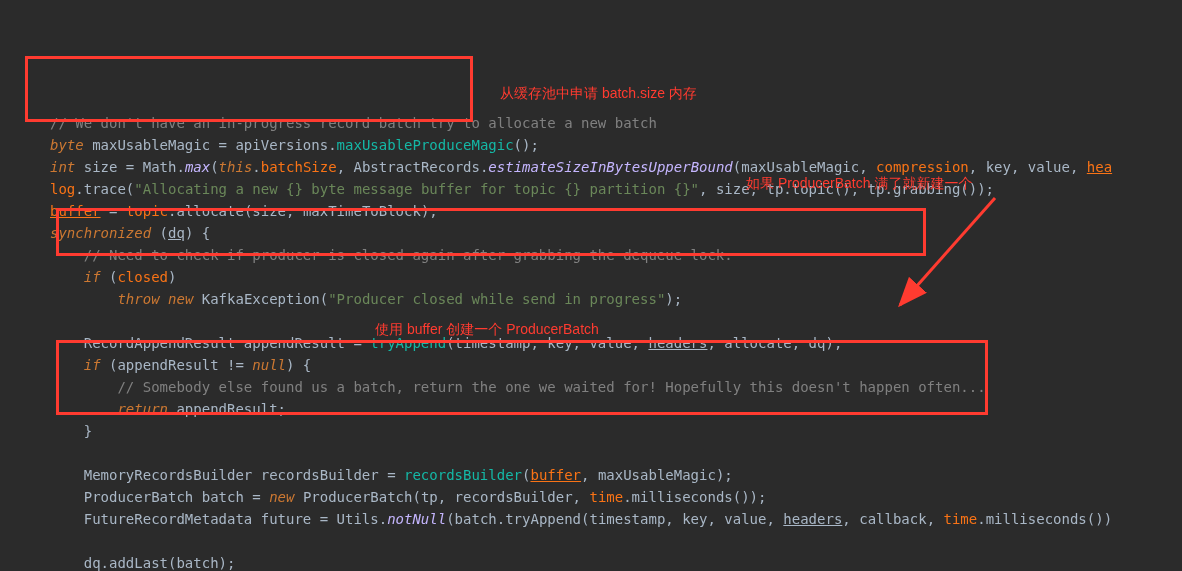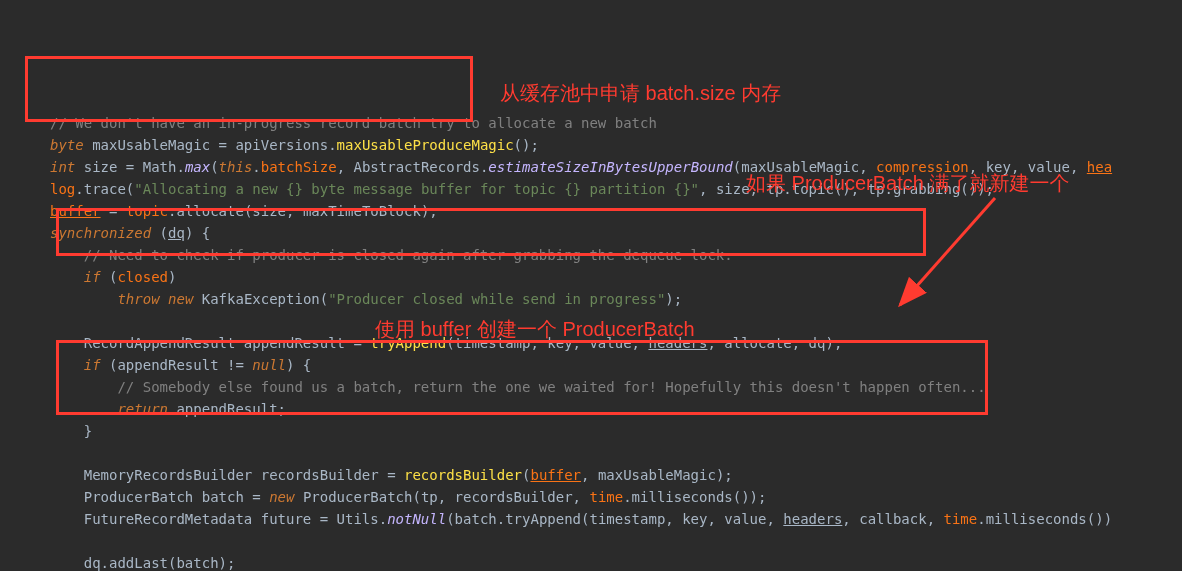--- a/index.html
+++ b/index.html
@@ -20,34 +20,34 @@
       position: relative;
       padding-left: 50px;
       padding-top: 2px;
     }
     .code-area {
       position: relative;
     }
     .comment { color: #808080; }
     .keyword { color: #cc7832; font-style: italic; }
     .string { color: #6a8759; }
-    .method { color: #fde047; }
+    .method { color: #14b8a6; }
     .static-method { color: #c4b5fd; font-style: italic; }
     .field { color: #f97316; }
     .underline { text-decoration: underline; }
     .red-box {
       position: absolute;
       border: 3px solid #ff3b30;
       pointer-events: none;
     }
     .annotation {
       position: absolute;
       color: #ff3b30;
       font-family: -apple-system, 'PingFang SC', 'Microsoft YaHei', sans-serif;
-      font-size: 20px;
+      font-size: 14px;
       white-space: nowrap;
     }
     .arrow-svg {
       position: absolute;
       pointer-events: none;
     }
   </style>
 </head>
 <body>
 

